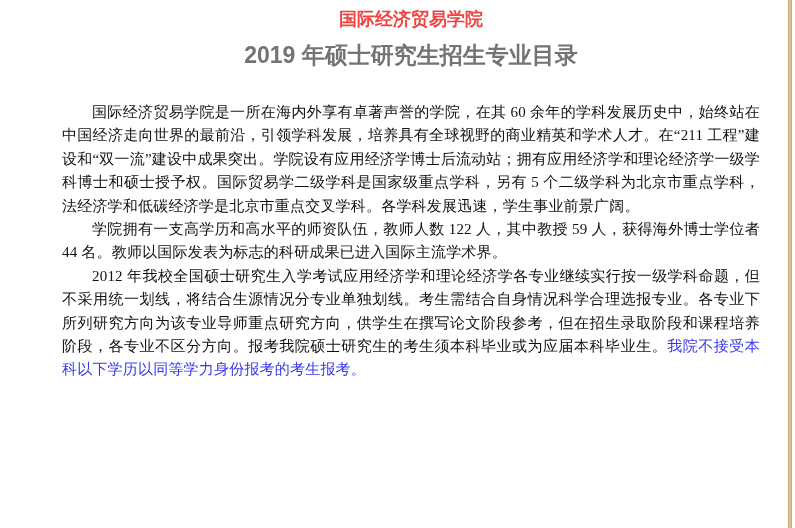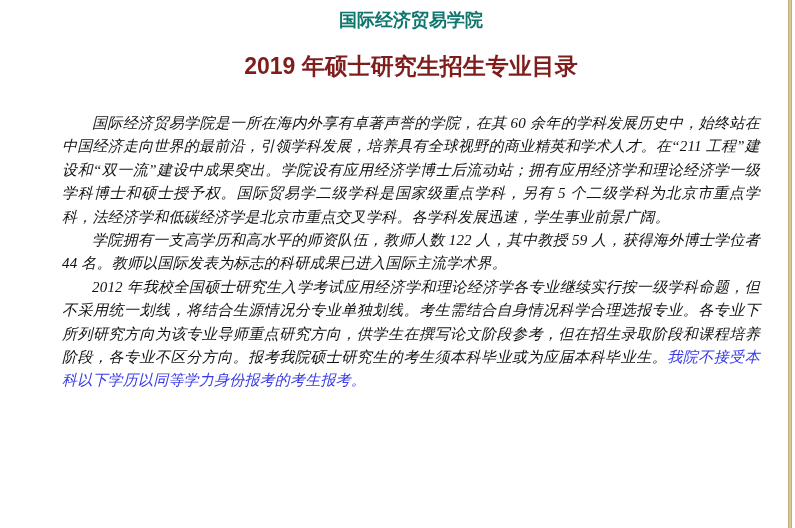--- a/index.html
+++ b/index.html
@@ -25,42 +25,41 @@
   }
   .content {
     position: absolute;
     left: 62px;
     top: 0;
     width: 698px;
   }
   .doc-title-1 {
     margin: 6px 0 0 0;
     text-align: center;
-    font-family: Liberation Serif, serif;
+    font-family: Liberation Mono, monospace;
     font-weight: bold;
     font-size: 18px;
     line-height: 28px;
-    color: #0f766e;
+    color: #ef4444;
   }
   .doc-title-2 {
-    margin: 16px;
+    margin: 5px;
     text-align: center;
     font-family: "Liberation Sans", "DejaVu Sans", sans-serif;
     font-weight: bold;
     font-size: 23px;
     line-height: 32px;
-    color: #7f1d1d;
+    color: #737373;
   }
   .body-text {
     margin-top: 30px;
     font-size: 15px;
     line-height: 23.4px;
     text-align: justify;
     letter-spacing: 0.2px;
-    font-style: italic;
   }
   .body-text p {
     margin: 0;
     text-indent: 2em;
   }
   .seg-blue { color: #3838e8; }
   .seg-black { color: #111111; }
 </style>
 </head>
 <body>

